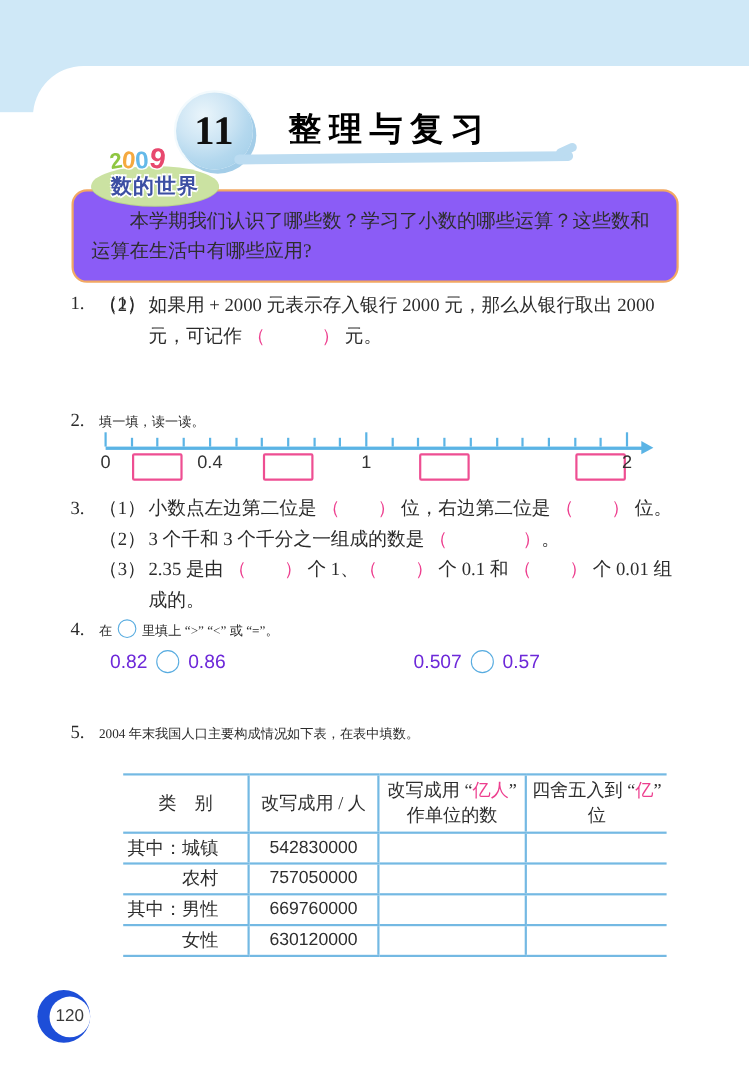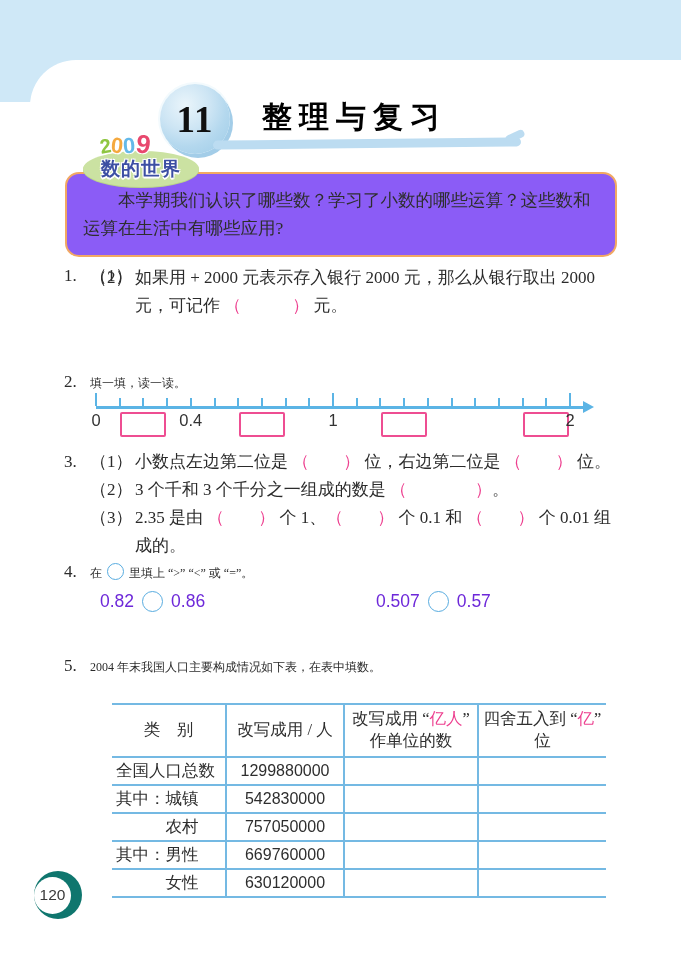--- a/index.html
+++ b/index.html
@@ -99,22 +99,22 @@
     border-collapse:collapse; font-size:16.5px; color:#2e2e2e; table-layout:fixed;margin-top:19px; }
   .population-table th, .population-table td { border-bottom:2px solid #74b9e3; font-weight:normal; }
   .population-table thead th { border-top:2px solid #74b9e3; padding:3px 4px; line-height:1.35; text-align:center; }
   .population-table th + th, .population-table td + td { border-left:2px solid #74b9e3; }
   .population-table td { height:28px; padding:0 4px; }
   .col-cat { width:114px; } .col-pop { width:118px; } .col-rw { width:134px; } .col-rd { width:128px; }
   .cat-cell { text-align:left; padding-left:6px; }
   .pop-cell { text-align:center; font-family:"Liberation Sans","DejaVu Sans",sans-serif; font-size:16px; }
 
   
-  .page-badge { position:absolute; left:34px; top:871px; width:48px; height:48px; border-radius:50%;
-    background:#0f766e; display:flex; align-items:center; justify-content:flex-start; }
+  .page-badge { position:absolute; left:34px; top:900px; width:48px; height:48px; border-radius:50%;
+    background:#1d4ed8; display:flex; align-items:center; justify-content:flex-end; }
   .page-badge-inner { width:37px; height:37px; border-radius:50%; background:#fff;
     display:flex; align-items:center; justify-content:center;
     font-family:"Liberation Sans","DejaVu Sans",sans-serif; font-size:15.5px; color:#3a3a3a; }
 </style>
 </head>
 <body>
 
 <div class="top-band"></div>
 <div class="top-left-patch"></div>
 <div class="page-sheet"></div>
@@ -244,26 +244,20 @@
   <thead>
     <tr>
       <th><span>类　别</span></th>
       <th><span>改写成用 / 人</span></th>
       <th><span>改写成用 “</span><span class="pink">亿人</span><span>” 作单位的数</span></th>
       <th><span>四舍五入到 “</span><span class="pink">亿</span><span>” 位</span></th>
     </tr>
   </thead>
   <tbody>
     <tr>
-      <td class="cat-cell">全国人口总数</td>
-      <td class="pop-cell">1299880000</td>
-      <td></td>
-      <td></td>
-    </tr>
-    <tr>
       <td class="cat-cell">其中：城镇</td>
       <td class="pop-cell">542830000</td>
       <td></td>
       <td></td>
     </tr>
     <tr>
       <td class="cat-cell">　　　农村</td>
       <td class="pop-cell">757050000</td>
       <td></td>
       <td></td>

